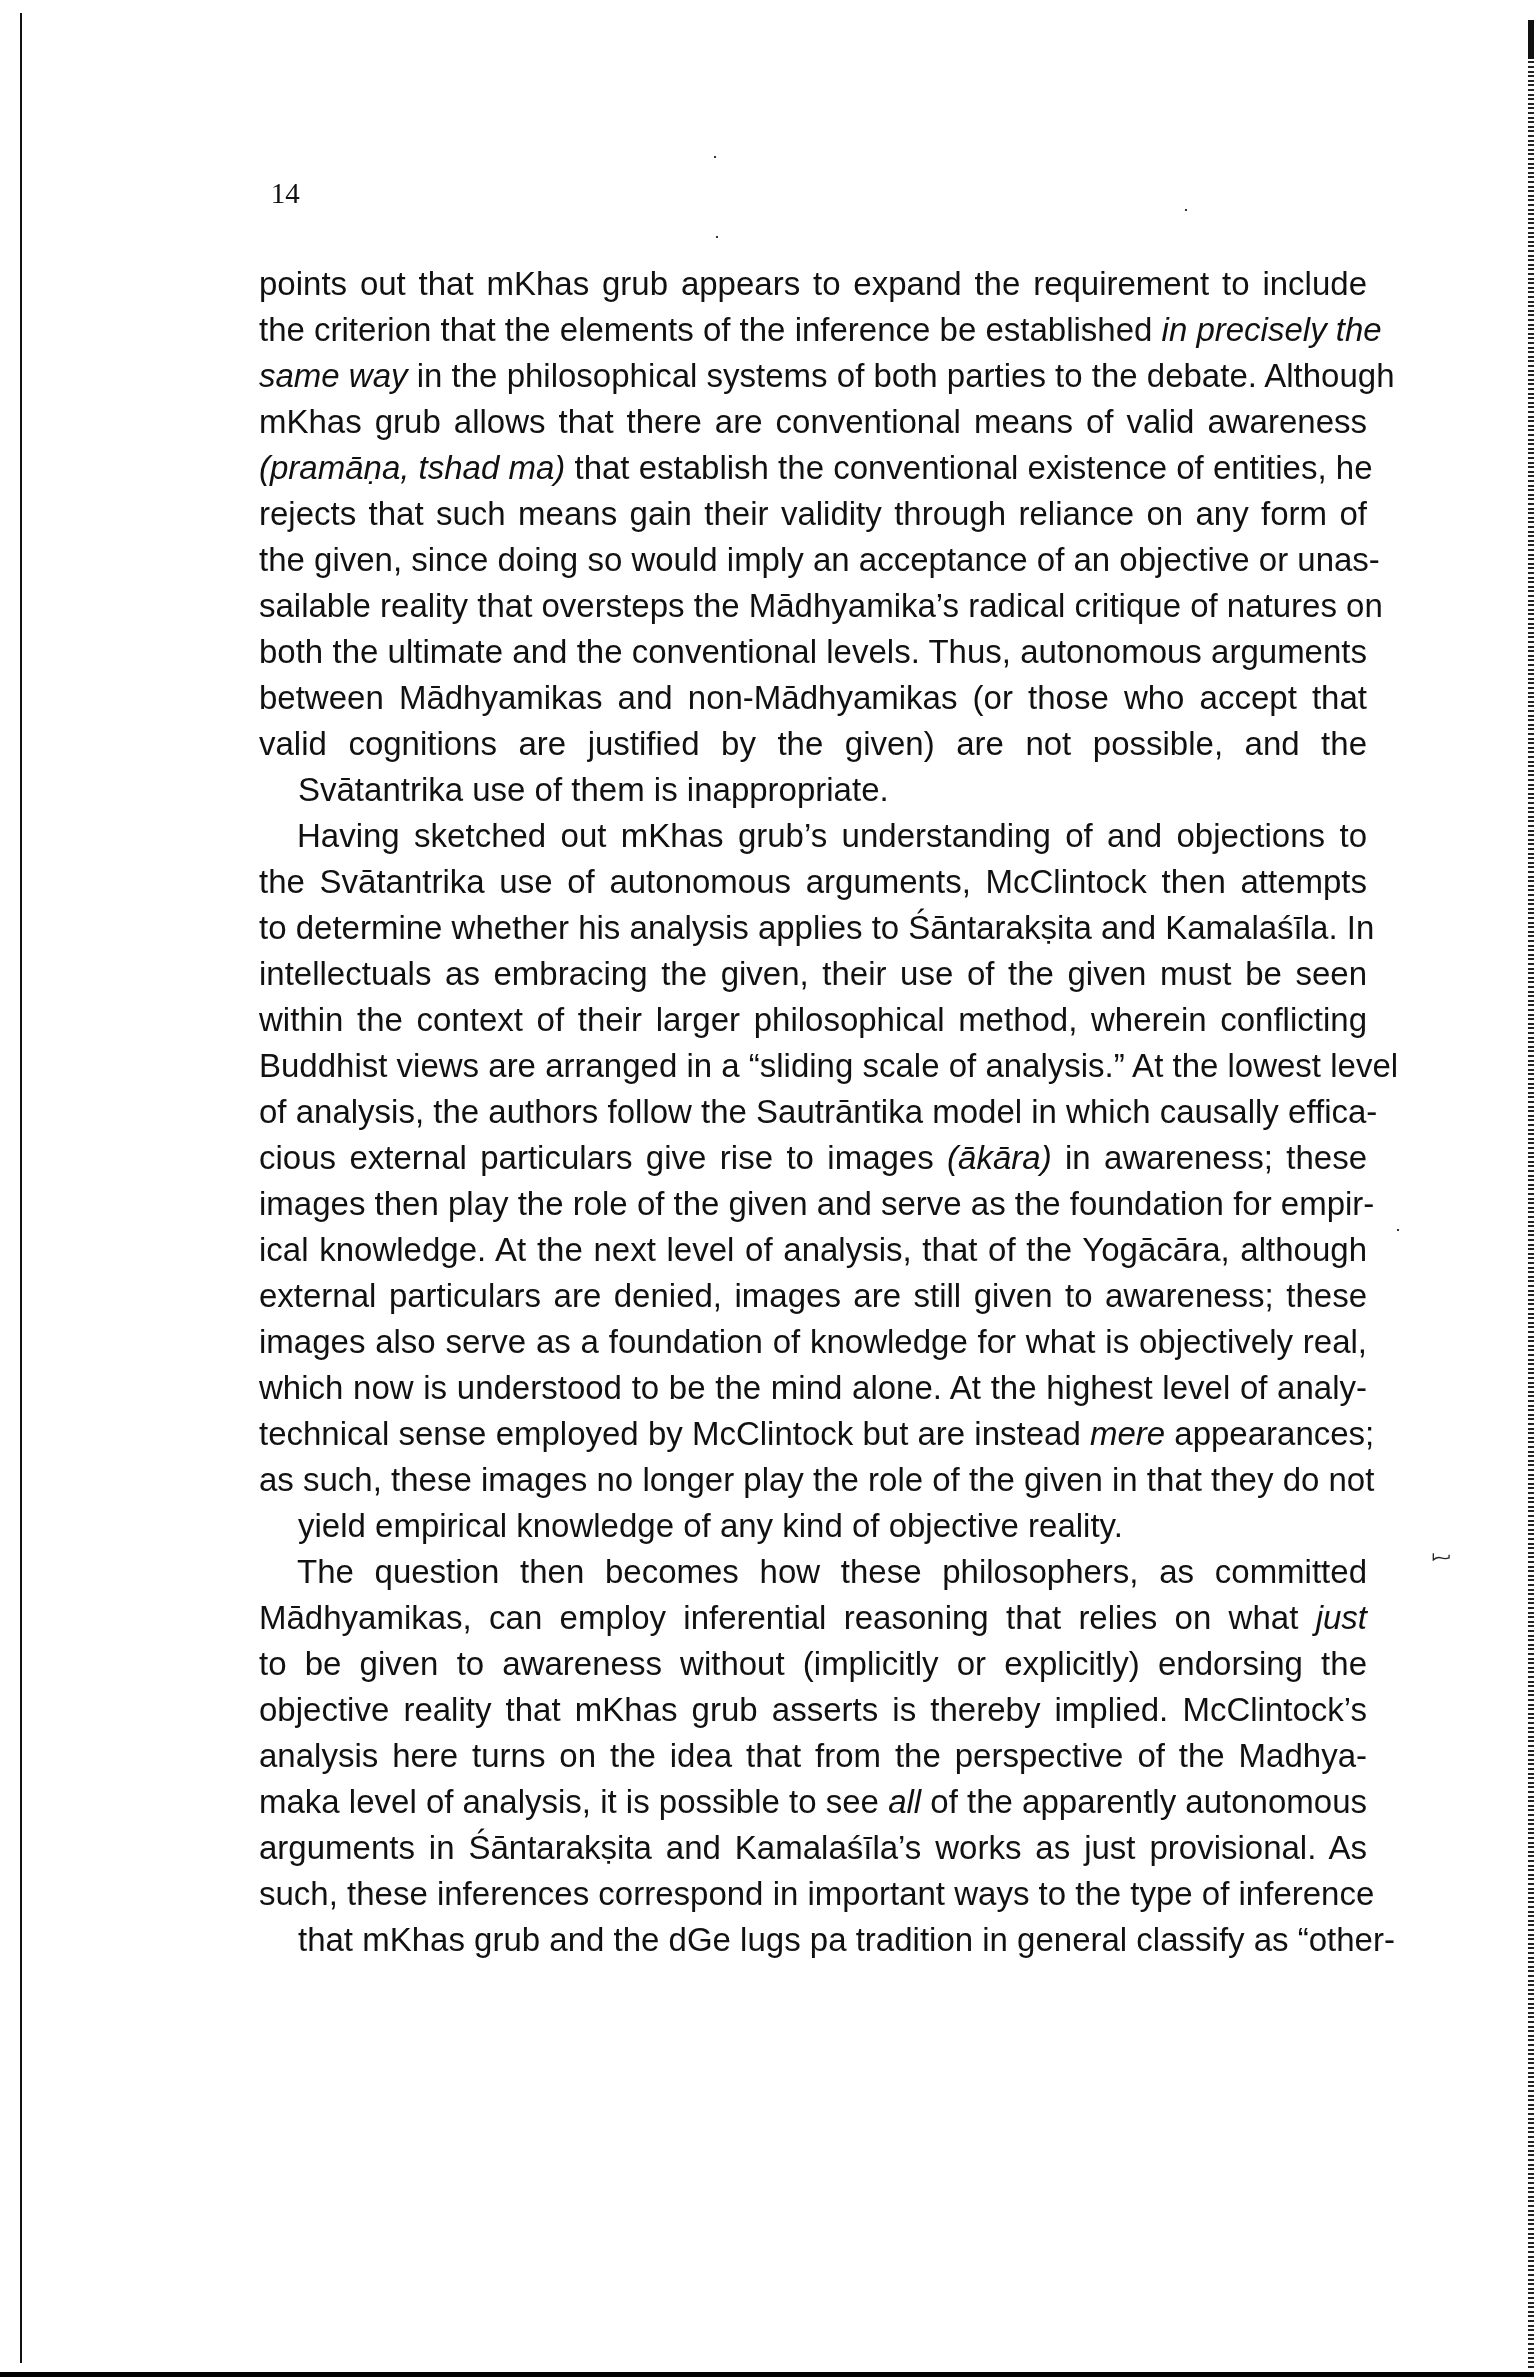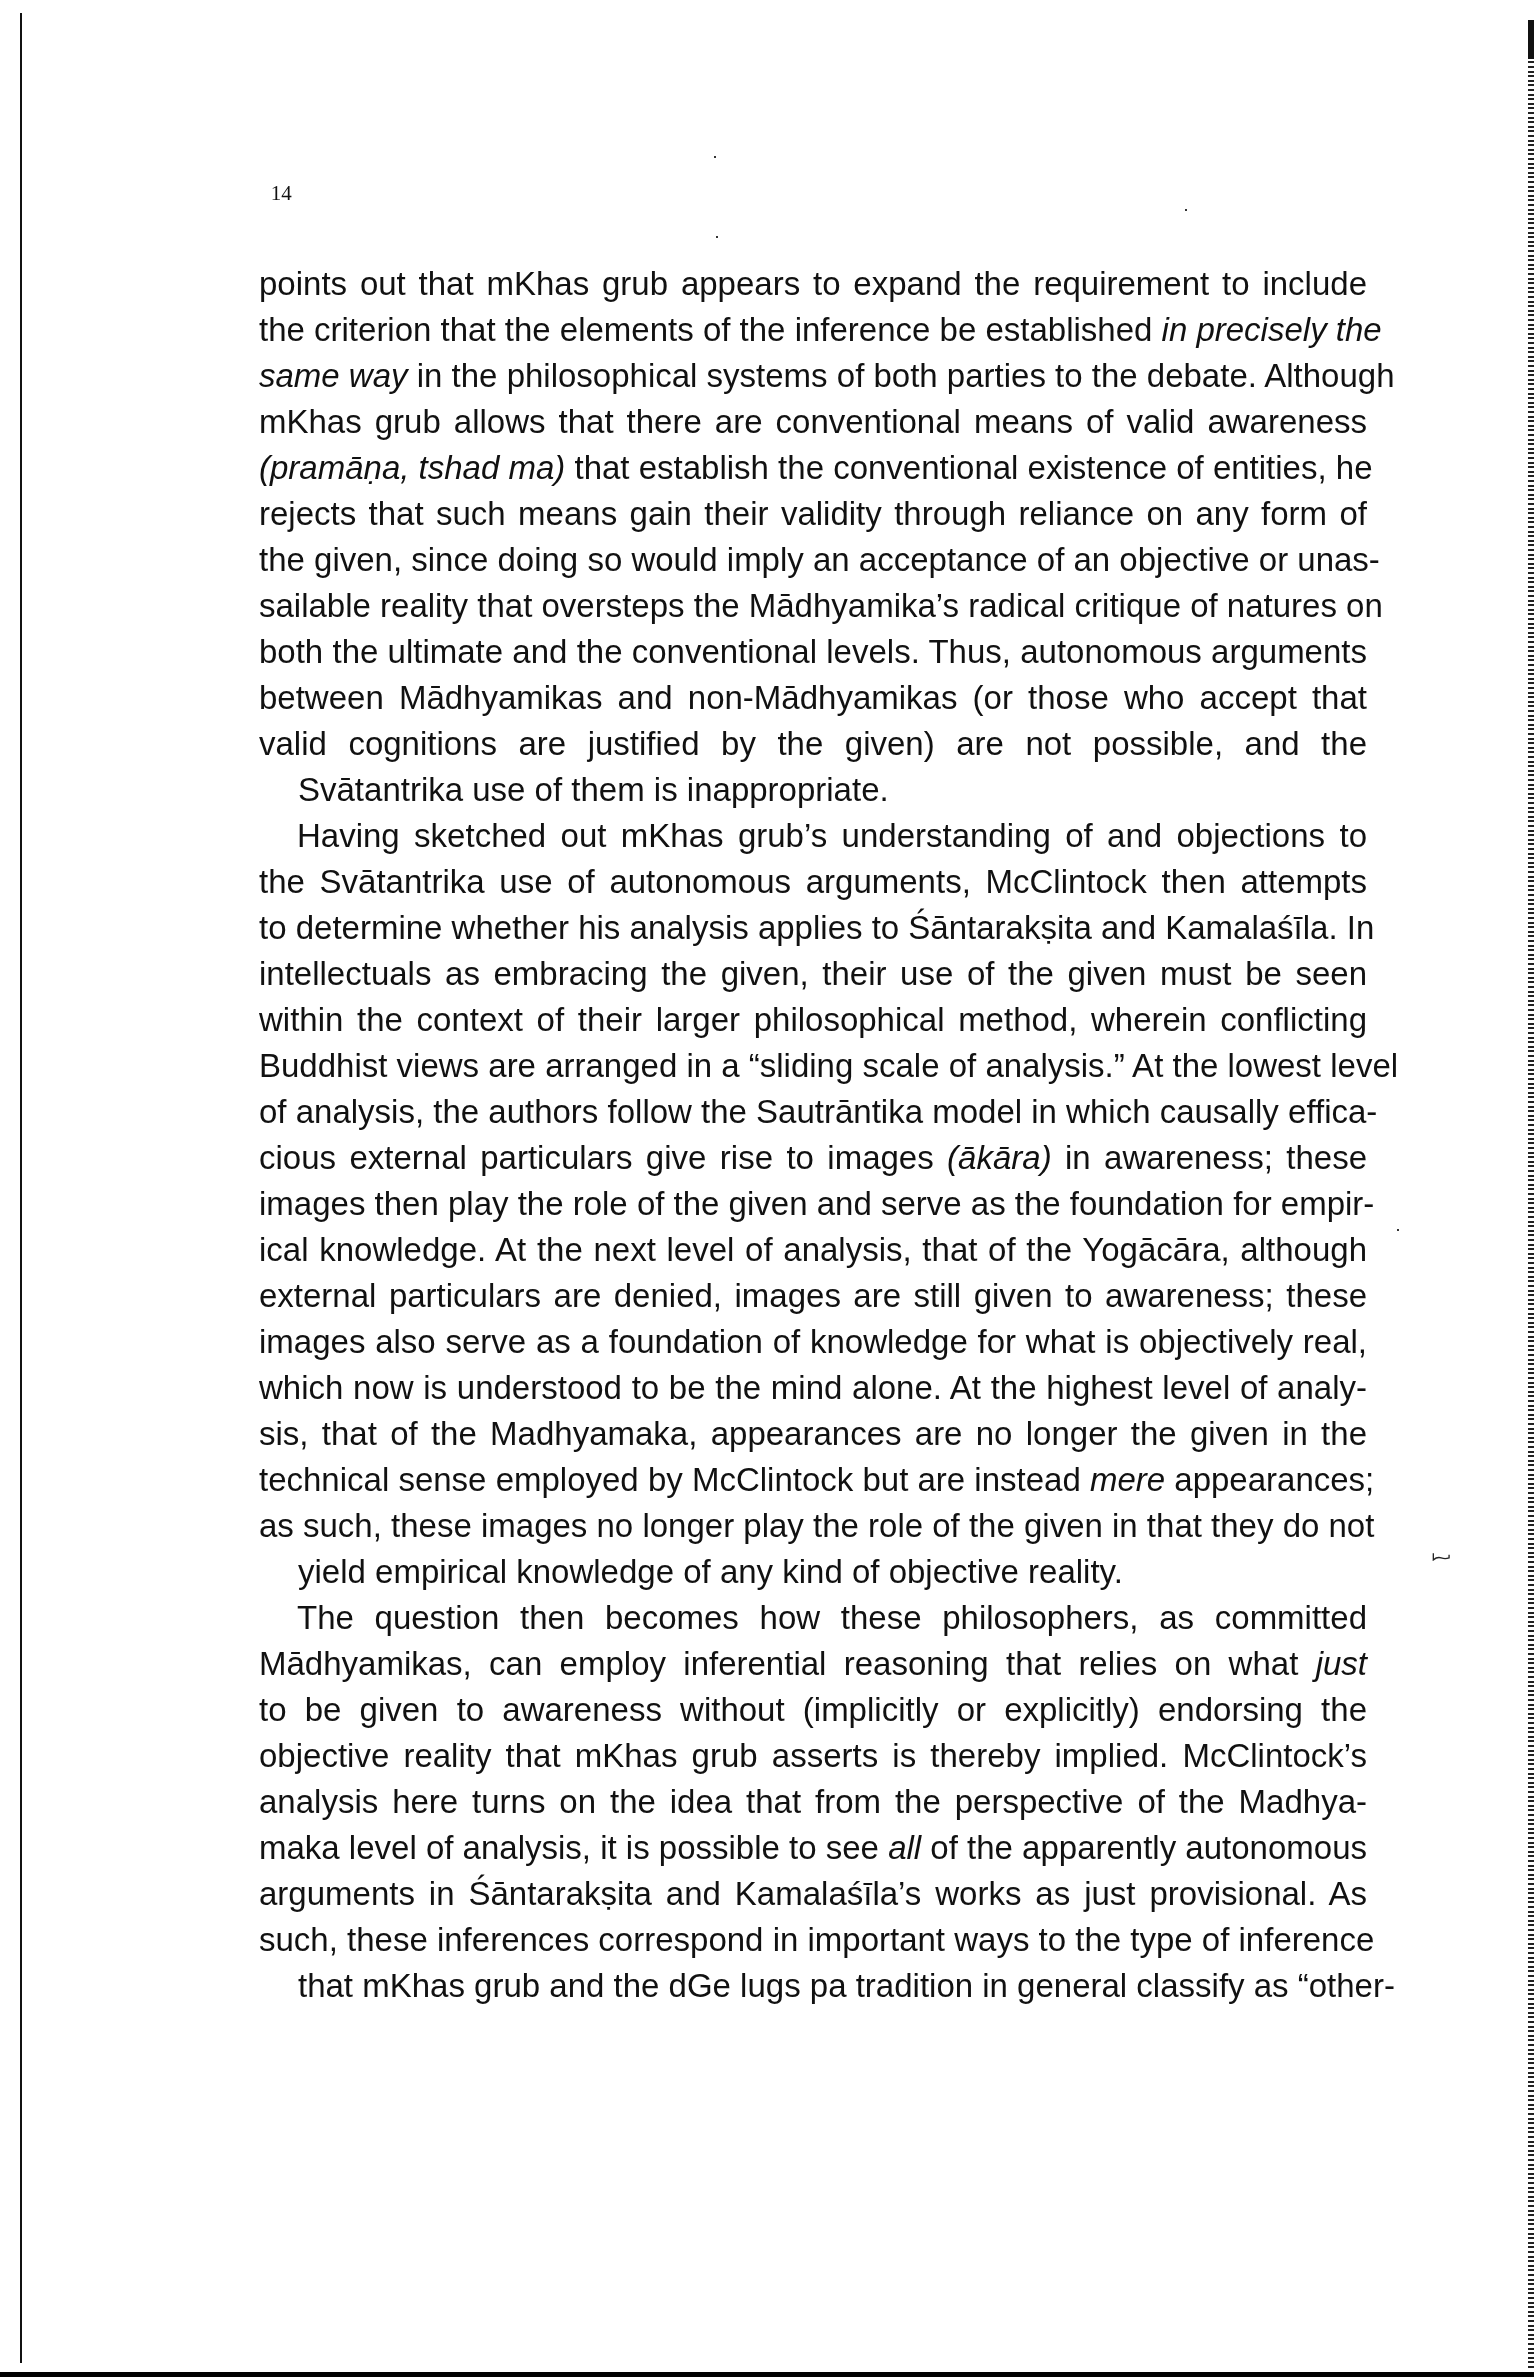--- a/index.html
+++ b/index.html
@@ -4,21 +4,21 @@
 <style>
   html, body { margin: 0; padding: 0; background: #ffffff; }
   body { width: 1535px; height: 2377px; position: relative; overflow: hidden; }
   .page-edge-left { position: absolute; left: 20.3px; top: 13px; width: 2px; height: 2350px; background: #111; }
   .page-edge-right { position: absolute; left: 1528px; top: 19.7px; width: 6.6px; height: 2350px;
     background: repeating-linear-gradient(180deg, #222 0 2px, #fff 2px 4.6px); }
   .page-edge-right-top { position: absolute; left: 1528px; top: 19.7px; width: 6.6px; height: 39px; background: #111; }
   .bottom-bar { position: absolute; left: 0; top: 2372px; width: 1535px; height: 5.3px; background: #000; }
   .running-head { position: absolute; top: 179px; left: 259px; width: 1109px; height: 29px;
     font-family: "Liberation Serif", "DejaVu Serif", serif; color: #111; }
-  .folio { position: absolute; left: 11.8px; top: 0; font-size: 21px; line-height: 29px; }
+  .folio { position: absolute; left: 11.8px; top: 0; font-size: 29px; line-height: 29px; }
   .head-title { position: absolute; left: 121px; top: 0; font-size: 21.7px; line-height: 29px; letter-spacing: 2.2px; }
   .body-text { position: absolute; left: 259px; top: 261px; width: 1108px;
     font-family: Liberation Sans, sans-serif; font-size: 33px; line-height: 46px;
     color: #111; }
   .line { display: block; height: 46px; white-space: nowrap; text-align: justify; text-align-last: justify; overflow: visible; }
   .line.last { text-align-last: left; margin-left: 39px; }
   .line.indent { padding-left: 38px; }
   .line i { font-style: italic; }
   .pencil-mark { position: absolute; left: 1432px; top: 1552px; width: 18.4px; height: 9.2px; }
   .speck { position: absolute; width: 2px; height: 2px; background: #333; }
@@ -57,21 +57,20 @@
       <span class="line"><span>intellectuals as embracing the given, their use of the given must be seen</span></span>
       <span class="line"><span>within the context of their larger philosophical method, wherein conflicting</span></span>
       <span class="line"><span>Buddhist views are arranged in a “sliding scale of analysis.” At the lowest level</span></span>
       <span class="line"><span>of analysis, the authors follow the Sautrāntika model in which causally effica-</span></span>
       <span class="line"><span>cious external particulars give rise to images </span><i>(ākāra)</i><span> in awareness; these</span></span>
       <span class="line"><span>images then play the role of the given and serve as the foundation for empir-</span></span>
       <span class="line"><span>ical knowledge. At the next level of analysis, that of the Yogācāra, although</span></span>
       <span class="line"><span>external particulars are denied, images are still given to awareness; these</span></span>
       <span class="line"><span>images also serve as a foundation of knowledge for what is objectively real,</span></span>
       <span class="line"><span>which now is understood to be the mind alone. At the highest level of analy-</span></span>
-      <span class="line"><span>sis, that of the Madhyamaka, appearances are no longer the given in the</span></span>
       <span class="line"><span>technical sense employed by McClintock but are instead </span><i>mere</i><span> appearances;</span></span>
       <span class="line"><span>as such, these images no longer play the role of the given in that they do not</span></span>
       <span class="line last"><span>yield empirical knowledge of any kind of objective reality.</span></span>
     </div>
     <div>
       <span class="line indent"><span>The question then becomes how these philosophers, as committed</span></span>
       <span class="line"><span>Mādhyamikas, can employ inferential reasoning that relies on what </span><i>just</i></span>
       <span class="line"><span>to be given to awareness without (implicitly or explicitly) endorsing the</span></span>
       <span class="line"><span>objective reality that mKhas grub asserts is thereby implied. McClintock’s</span></span>
       <span class="line"><span>analysis here turns on the idea that from the perspective of the Madhya-</span></span>

